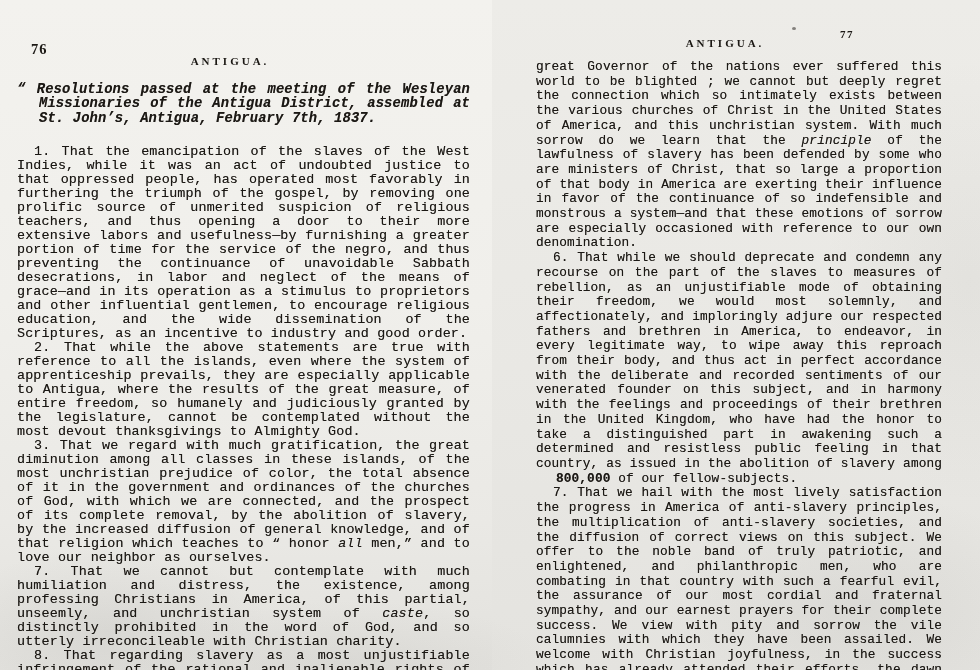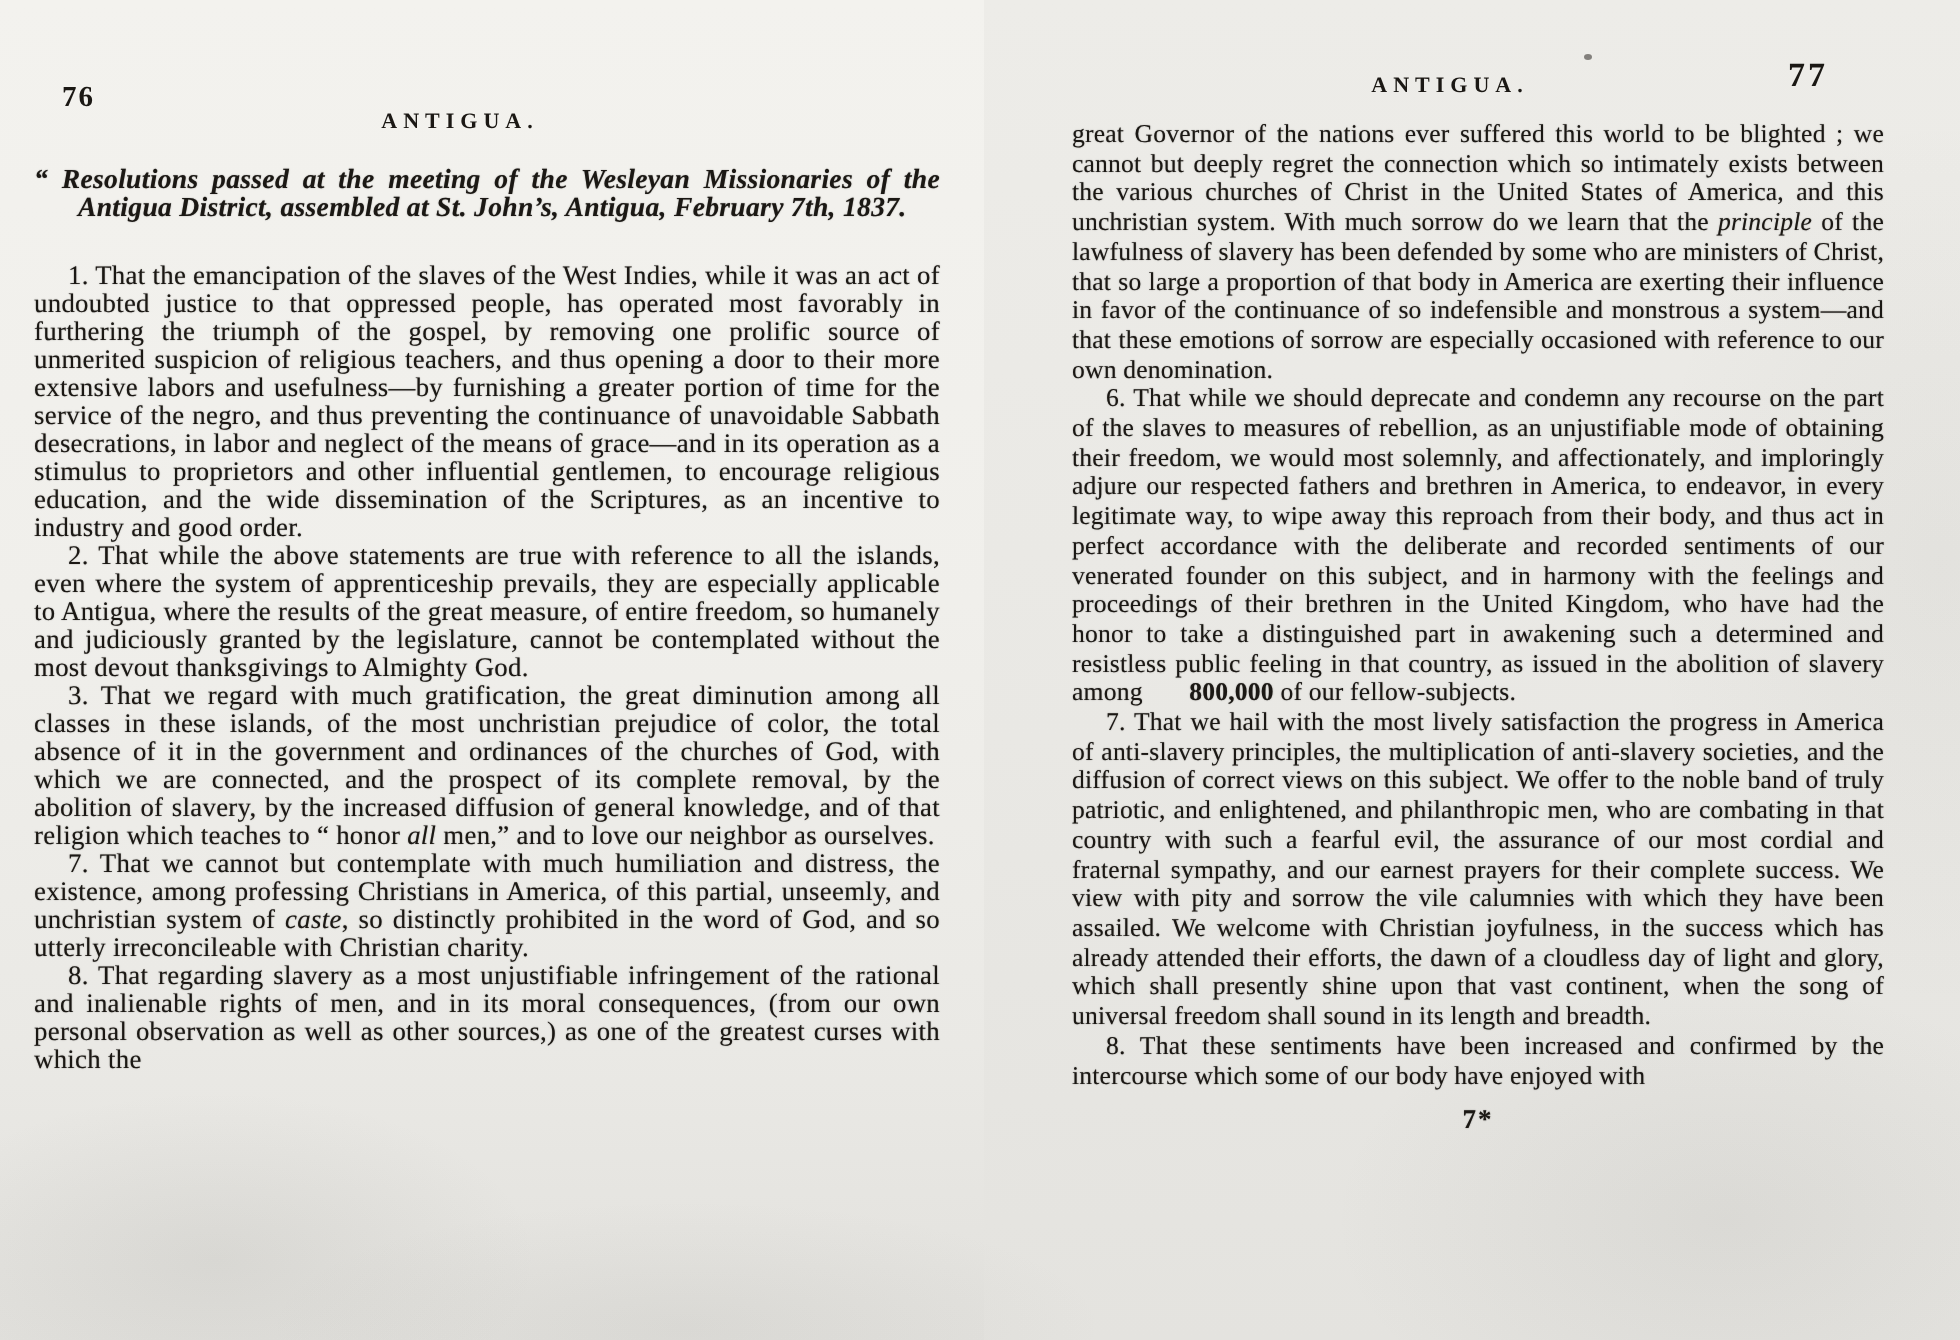--- a/index.html
+++ b/index.html
@@ -27,37 +27,37 @@
       radial-gradient(ellipse 230px 120px at 11% 94%, rgba(110,110,104,.10), transparent 70%),
       radial-gradient(ellipse 280px 170px at 88% 91%, rgba(110,110,104,.09), transparent 70%),
       radial-gradient(ellipse 210px 320px at 99% 42%, rgba(110,110,104,.06), transparent 70%),
       radial-gradient(ellipse 300px 90px at 35% 99%, rgba(110,110,104,.08), transparent 70%);
   }
   .hdr-left-num{position:absolute;left:31px;top:41px;font-size:14.5px;letter-spacing:1px;font-weight:600;}
   .hdr-left-title{position:absolute;left:150px;top:55px;width:160px;text-align:center;
     font-size:11px;letter-spacing:3px;font-weight:600;}
   .hdr-right-title{position:absolute;left:660px;top:37px;width:130px;text-align:center;
     font-size:11px;letter-spacing:3px;font-weight:600;}
-  .hdr-right-num{position:absolute;left:894px;top:28px;font-size:17px;letter-spacing:1.5px;font-weight:600;}
+  .hdr-right-num{position:absolute;left:840px;top:28px;font-size:11px;letter-spacing:1.5px;font-weight:600;}
   .artifact-dot{position:absolute;left:792px;top:27px;width:4px;height:3px;background:#4a4742;border-radius:50%;opacity:.65;}
   .body{
     text-align:justify;
     text-shadow:0 0 .6px rgba(27,24,20,.55);
   }
   .body-left{
     position:absolute;left:17px;top:83px;width:453px;
     font-size:13.4px;line-height:14px;letter-spacing:.15px;
   }
   .body-right-wrap{
     position:absolute;left:536px;top:60px;width:406px;
     font-size:12.8px;line-height:14.7px;letter-spacing:.1px;
     text-align:justify;
     text-shadow:0 0 .6px rgba(27,24,20,.55);
   }
-  .para{margin:0;text-indent:17px;}
+  .para{margin:0;text-indent:17px;font-family:Liberation Mono, monospace;}
   .para.continuation{text-indent:0;}
   .para.heading{
     font-style:italic;font-weight:600;
     font-size:13.8px;line-height:14.4px;
     padding-left:22px;text-indent:-22px;
     margin-bottom:19px;
   }
   .para i{font-style:italic;}
   .para b{font-weight:700;padding-left:20px;}
   .sig{text-align:center;margin-top:8px;font-size:13.5px;letter-spacing:1px;font-weight:600;}

